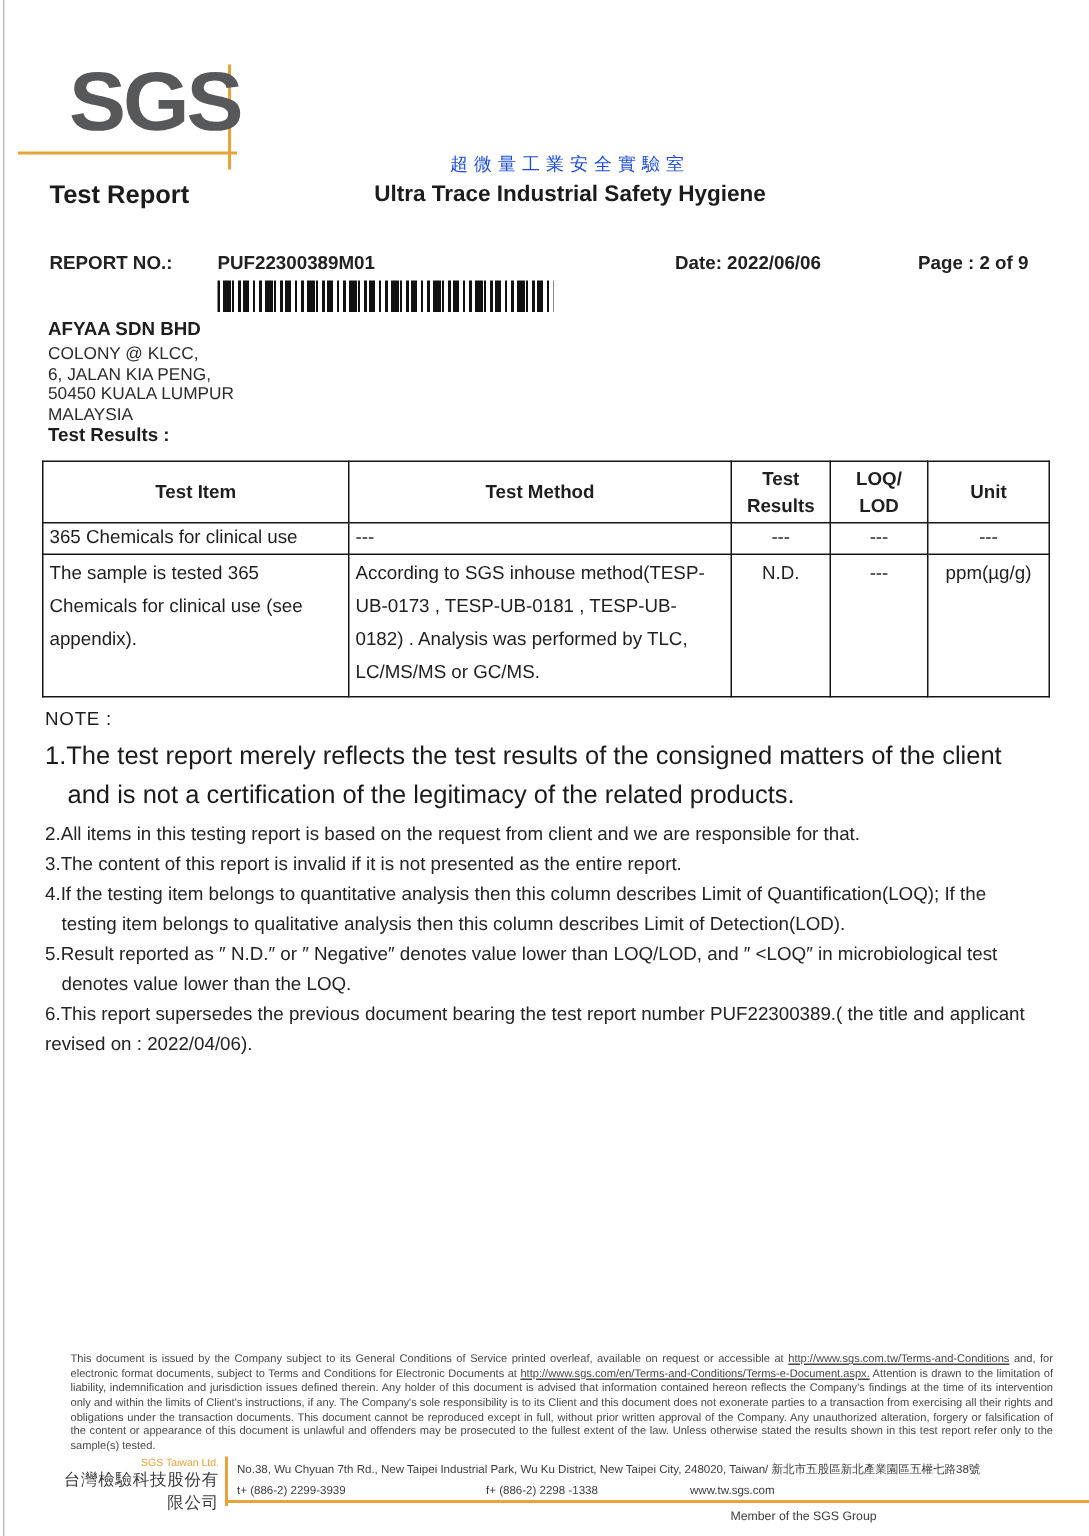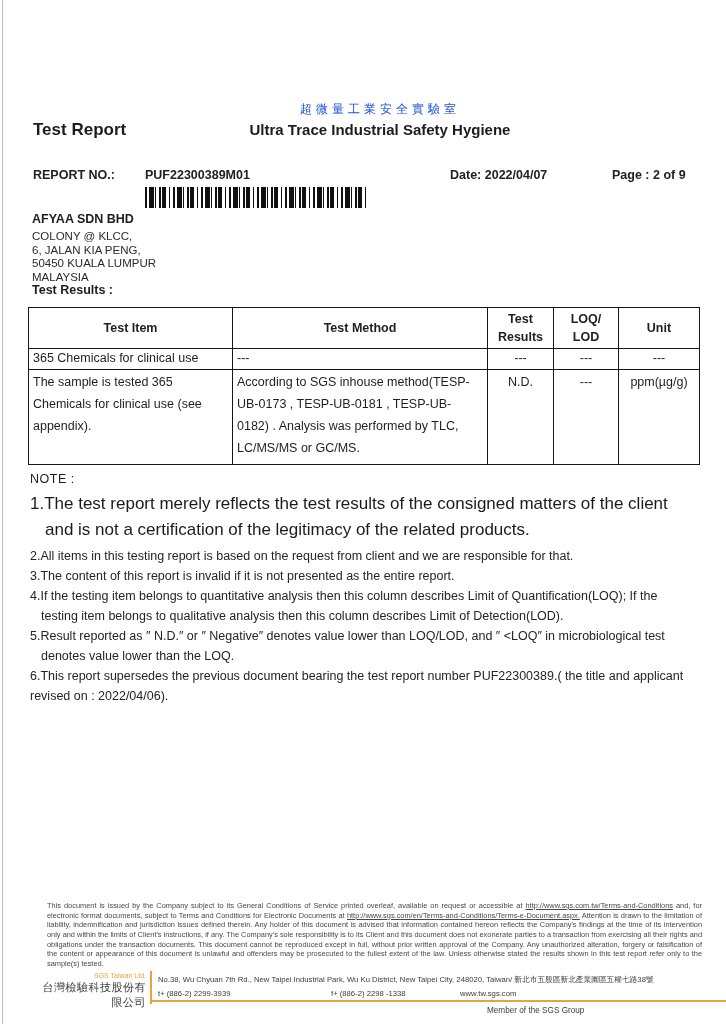--- a/index.html
+++ b/index.html
@@ -71,40 +71,45 @@
   
   .legal { position:absolute; left:47px; top:901px; width:655px; font-size:7.4px; line-height:1.3;
            color:#474747; text-align:justify; }
   .legal a { color:#474747; text-decoration:underline; }
   .f-name { position:absolute; left:40px; top:972px; width:106px; text-align:right; }
   .f-name-en { font-size:7px; color:#e8a33a; line-height:1.2; }
   .f-name-zh { font-size:11px; color:#3a3a3a; letter-spacing:0.5px; line-height:1.3; }
   .f-vline { position:absolute; left:150px; top:971px; width:1.5px; height:33px; background:#e8a33a; }
   .f-addr { position:absolute; left:158px; top:975px; width:545px; font-size:7.7px; color:#3c3c3c; }
   .f-tel  { position:absolute; left:158px; top:989px; font-size:7.7px; color:#3c3c3c; }
-  .f-fax  { position:absolute; left:331px; top:989px; font-size:7.7px; color:#3c3c3c; }
+  .f-fax  { position:absolute; left:324px; top:989px; font-size:7.7px; color:#3c3c3c; }
   .f-web  { position:absolute; left:460px; top:989px; font-size:7.7px; color:#3c3c3c; text-decoration:none; }
   .f-hline { position:absolute; left:150px; top:1000px; right:0; height:1.5px; background:#e8a33a; }
   .f-member { position:absolute; left:487px; top:1006px; font-size:8.2px; color:#3c3c3c; }
 </style>
 </head>
 <body>
 
 <div class="page">
   <div class="scan-edge"></div>
 
+  <div class="logo-wrap">
+    <div class="logo-hline"></div>
+    <div class="logo-vline"></div>
+    <div class="logo-text">SGS</div>
+  </div>
   <div class="doc-type">Test Report</div>
   <div class="center-titles">
     <div class="title-zh">超微量工業安全實驗室</div>
     <div class="title-en">Ultra Trace Industrial Safety Hygiene</div>
   </div>
 
   <span class="rpt-label">REPORT NO.:</span>
   <span class="rpt-no">PUF22300389M01</span>
-  <span class="rpt-date">Date:  2022/04/07</span>
+  <span class="rpt-date">Date:  2022/06/06</span>
   <span class="rpt-page">Page : 2 of 9</span>
   <div class="barcode"></div>
 
   <div class="client">
     <div class="client-name">AFYAA SDN BHD</div>
     <div class="client-addr">
       <div>COLONY @ KLCC,</div>
       <div>6, JALAN KIA PENG,</div>
       <div>50450 KUALA LUMPUR</div>
       <div>MALAYSIA</div>

